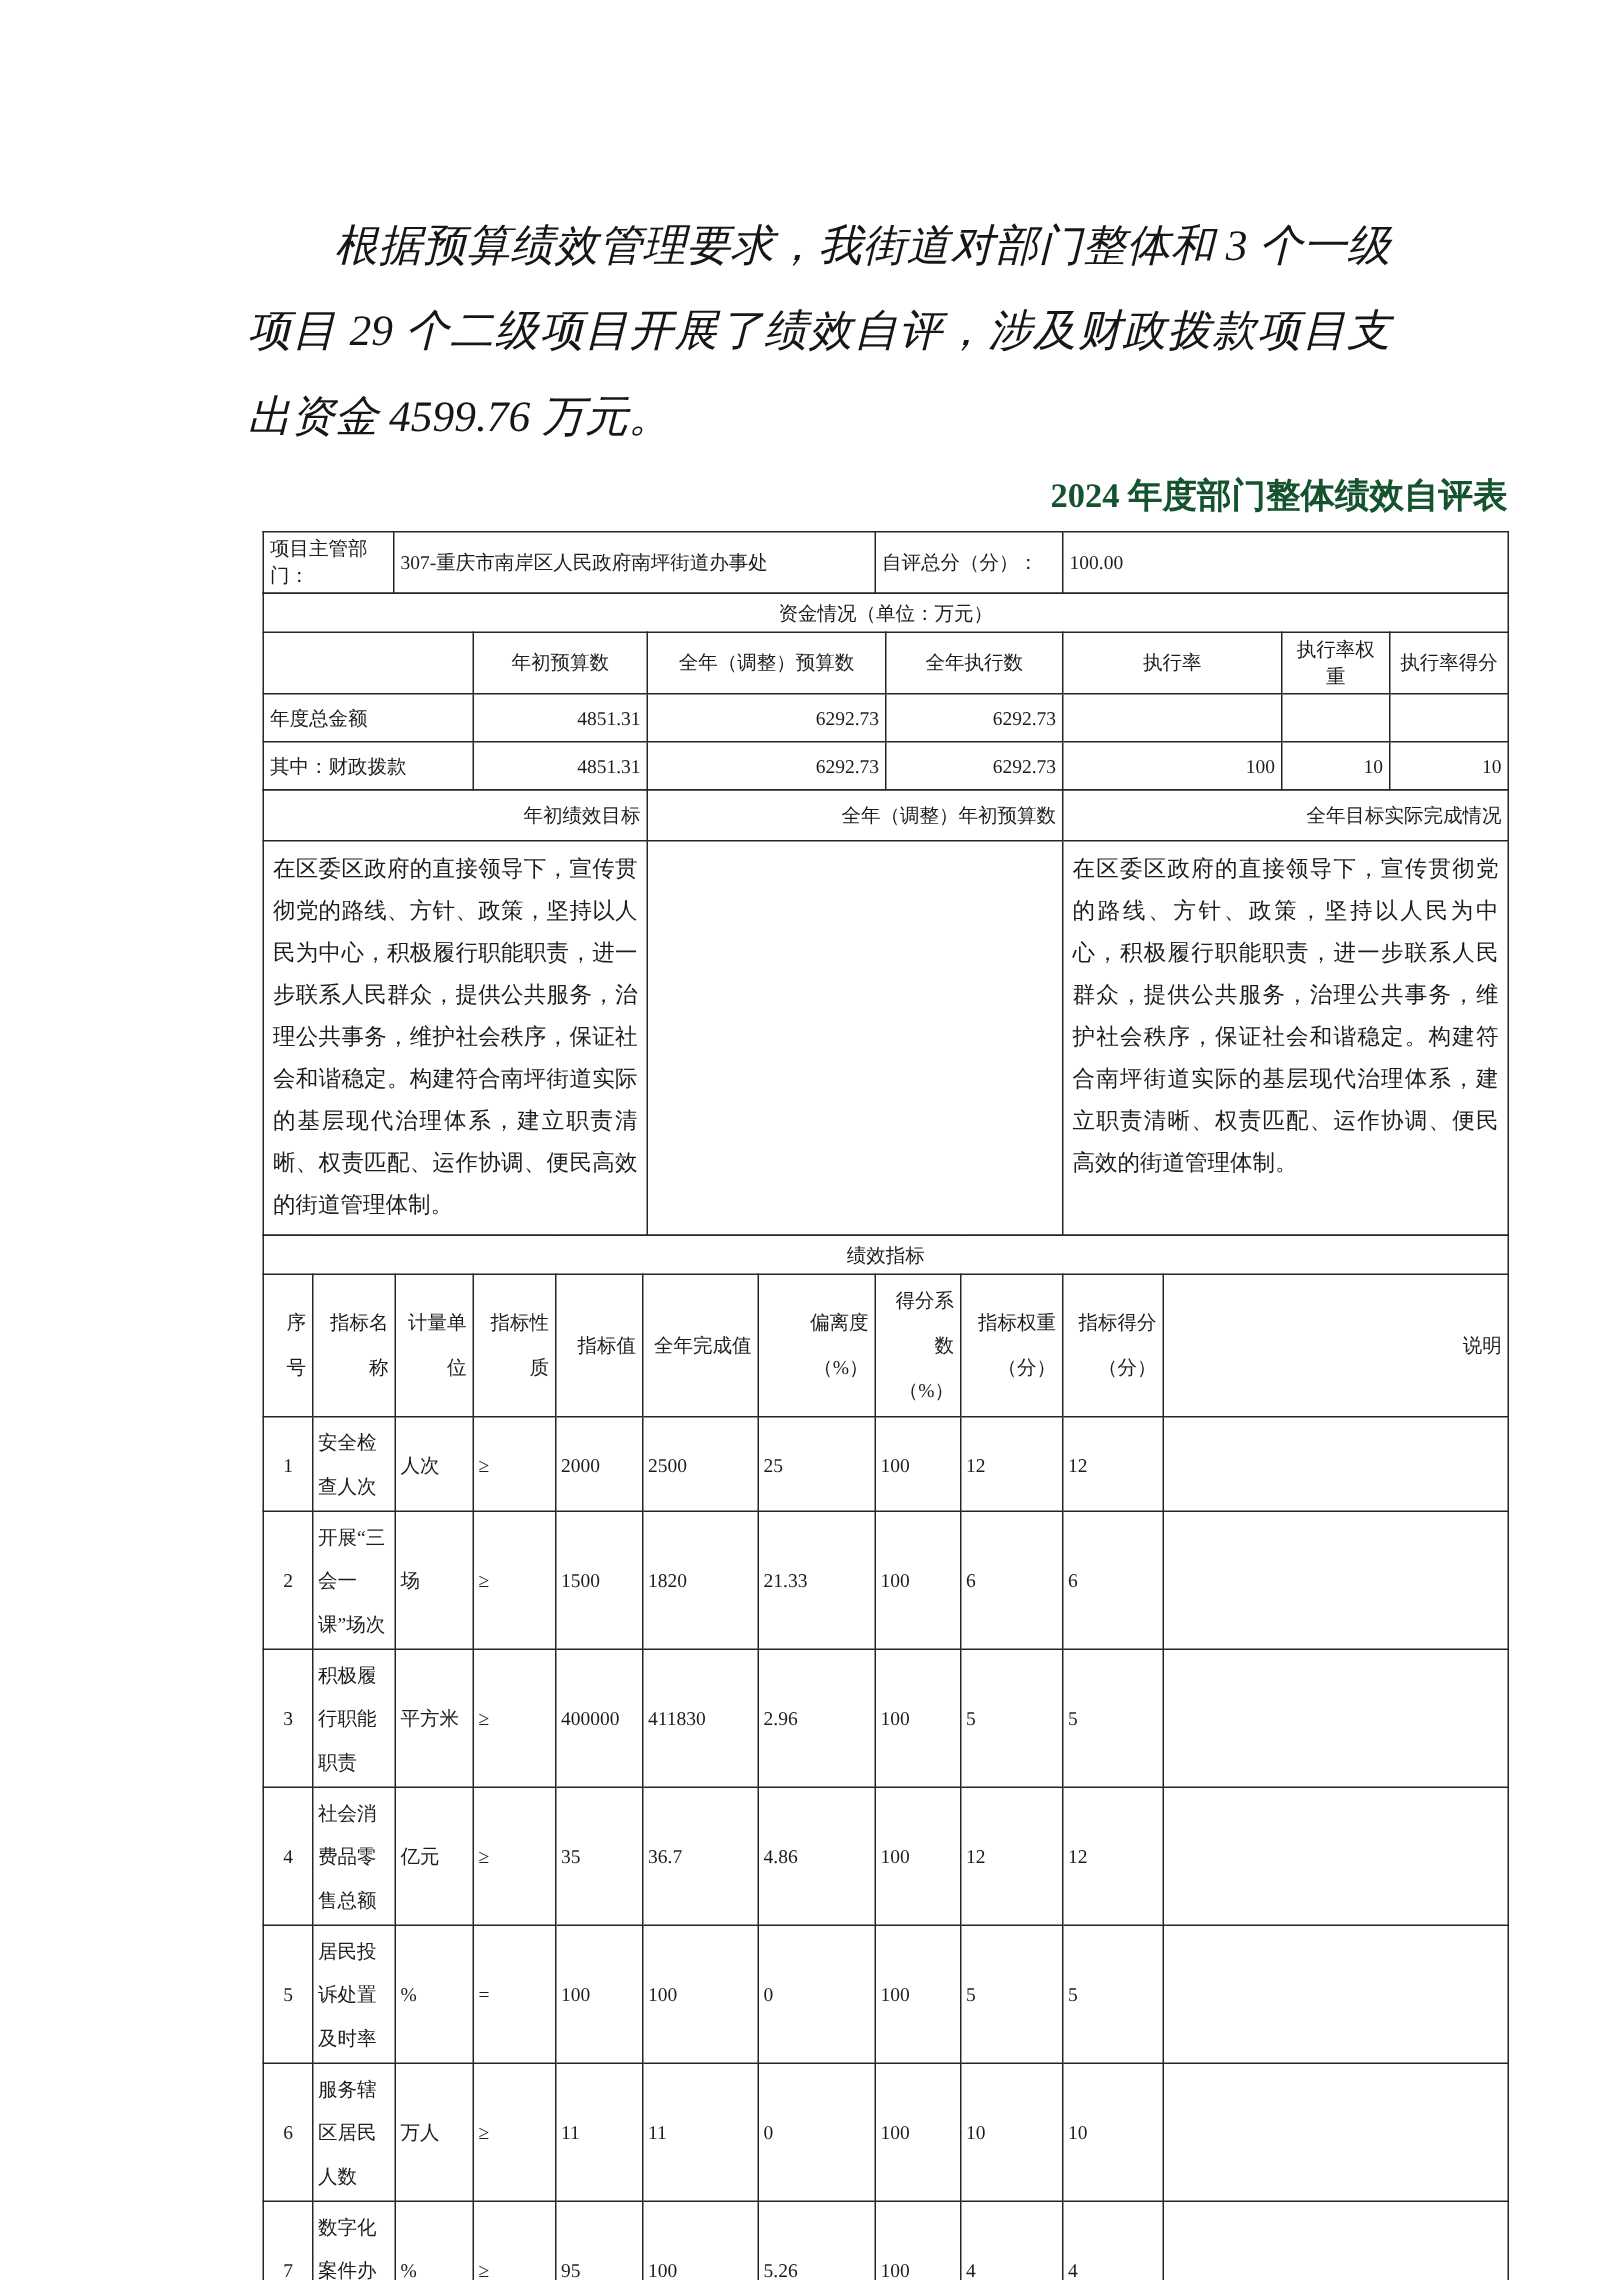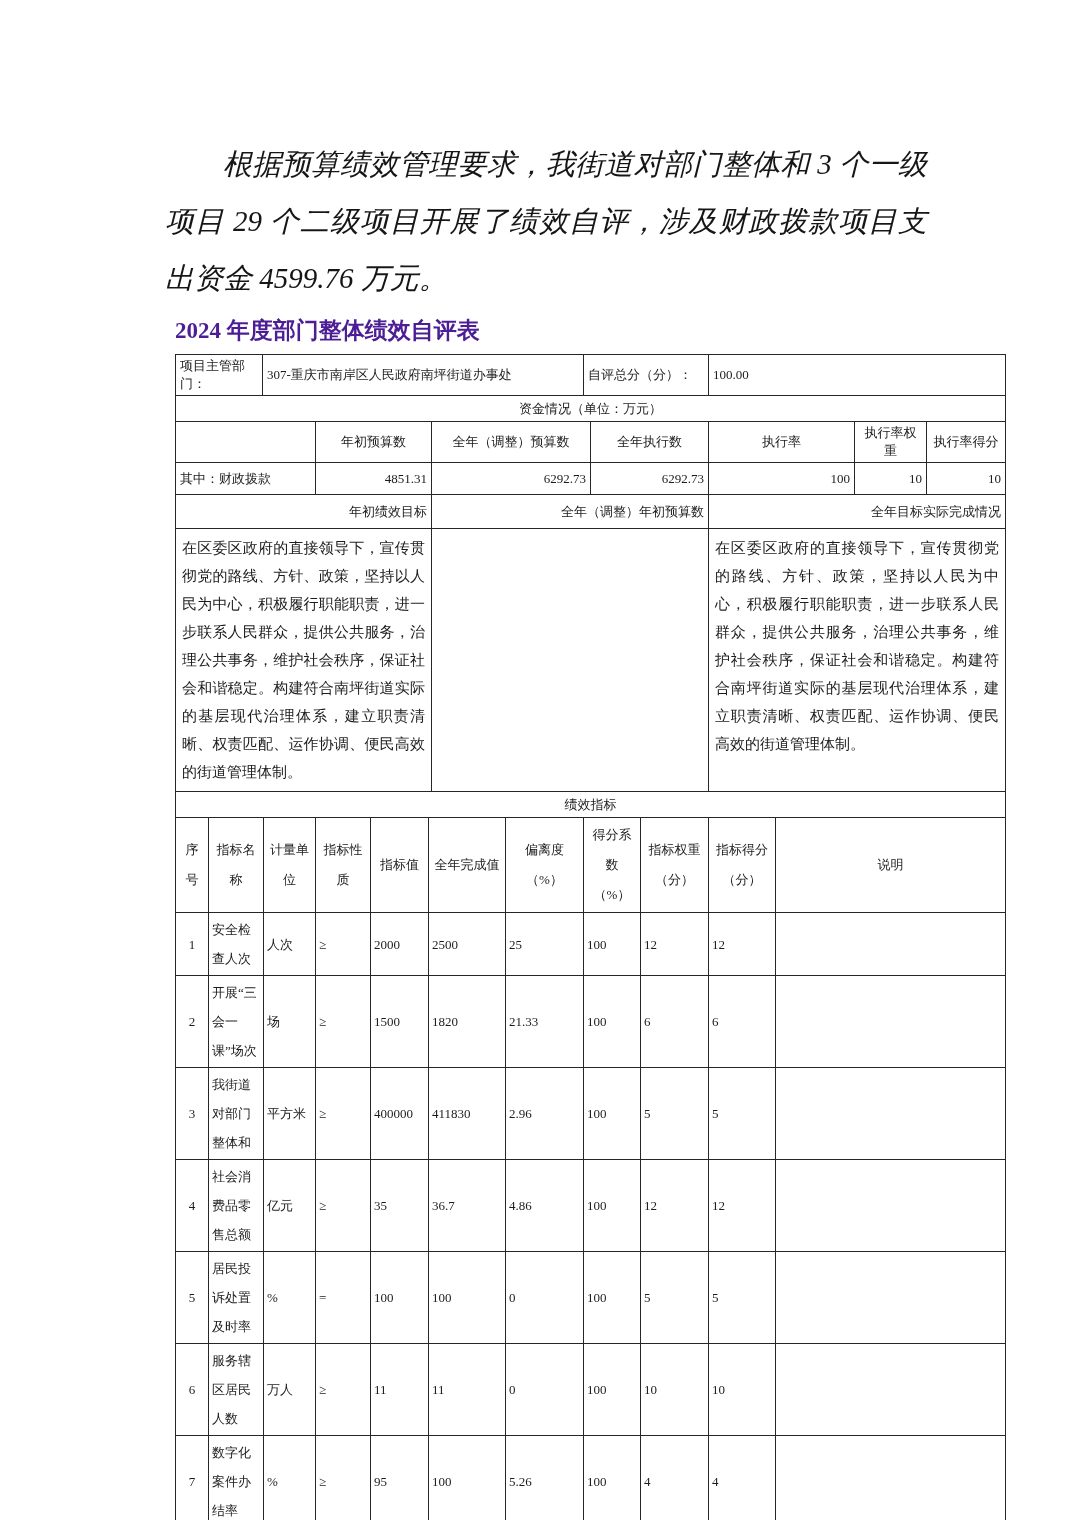--- a/index.html
+++ b/index.html
@@ -19,25 +19,25 @@
     font-size: 29px;
     line-height: 57px;
     text-align: justify;
     text-indent: 58px;
     color: #161616;
     font-style: italic;
   }
   .doc-title {
     margin: 9px 0 0 175px;
     width: 830px;
-    text-align: left;
+    text-align: right;
     font-size: 23px;
     font-weight: bold;
     line-height: 30px;
-    color: #4c1d95;
+    color: #14532d;
   }
   .tables { margin: 8px 0 0 175px; width: 830px; }
   table {
     border-collapse: collapse;
     table-layout: fixed;
     width: 830px;
     font-size: 13px;
     color: #1c1c1c;
   }
   table + table { margin-top: -1px; }
@@ -53,21 +53,21 @@
   .goals-hdr td { text-align: right; height: 34px; }
   .gtext {
     vertical-align: top;
     height: 196px;
     line-height: 28px;
     padding: 5px 6px;
     text-align: justify;
     font-size: 15px;
   }
   .ind-hdr td {
-    text-align: center;
+    text-align: right;
     height: 73px;
     line-height: 30px;
     white-space: pre-line;
     vertical-align: middle;
   }
   .cl { text-align: left; }
   .cr { text-align: right; }
   .cc { text-align: center; }
   #funding-body td { height: 32px; }
   #indicator-body td { line-height: 29px; padding: 2px 3px; vertical-align: middle; }
@@ -118,20 +118,29 @@
         <td></td>
         <td>年初预算数</td>
         <td>全年（调整）预算数</td>
         <td>全年执行数</td>
         <td>执行率</td>
         <td>执行率权重</td>
         <td>执行率得分</td>
       </tr>
       </tbody>
         <tbody id="funding-body">
+          <tr style="height: 32px;">
+            <td class="cl">年度总金额</td>
+            <td class="cr">4851.31</td>
+            <td class="cr">6292.73</td>
+            <td class="cr">6292.73</td>
+            <td class="cr"></td>
+            <td class="cr"></td>
+            <td class="cr"></td>
+          </tr>
           <tr style="height: 32px;">
             <td class="cl">其中：财政拨款</td>
             <td class="cr">4851.31</td>
             <td class="cr">6292.73</td>
             <td class="cr">6292.73</td>
             <td class="cr">100</td>
             <td class="cr">10</td>
             <td class="cr">10</td>
           </tr>
         </tbody>
@@ -214,21 +223,21 @@
             <td class="cl">1500</td>
             <td class="cl">1820</td>
             <td class="cl">21.33</td>
             <td class="cl">100</td>
             <td class="cl">6</td>
             <td class="cl">6</td>
             <td class="cl"></td>
           </tr>
           <tr style="height: 58px;">
             <td class="cc">3</td>
-            <td class="cl">我街道对部门整体和</td>
+            <td class="cl">积极履行职能职责</td>
             <td class="cl">平方米</td>
             <td class="cl">≥</td>
             <td class="cl">400000</td>
             <td class="cl">411830</td>
             <td class="cl">2.96</td>
             <td class="cl">100</td>
             <td class="cl">5</td>
             <td class="cl">5</td>
             <td class="cl"></td>
           </tr>

